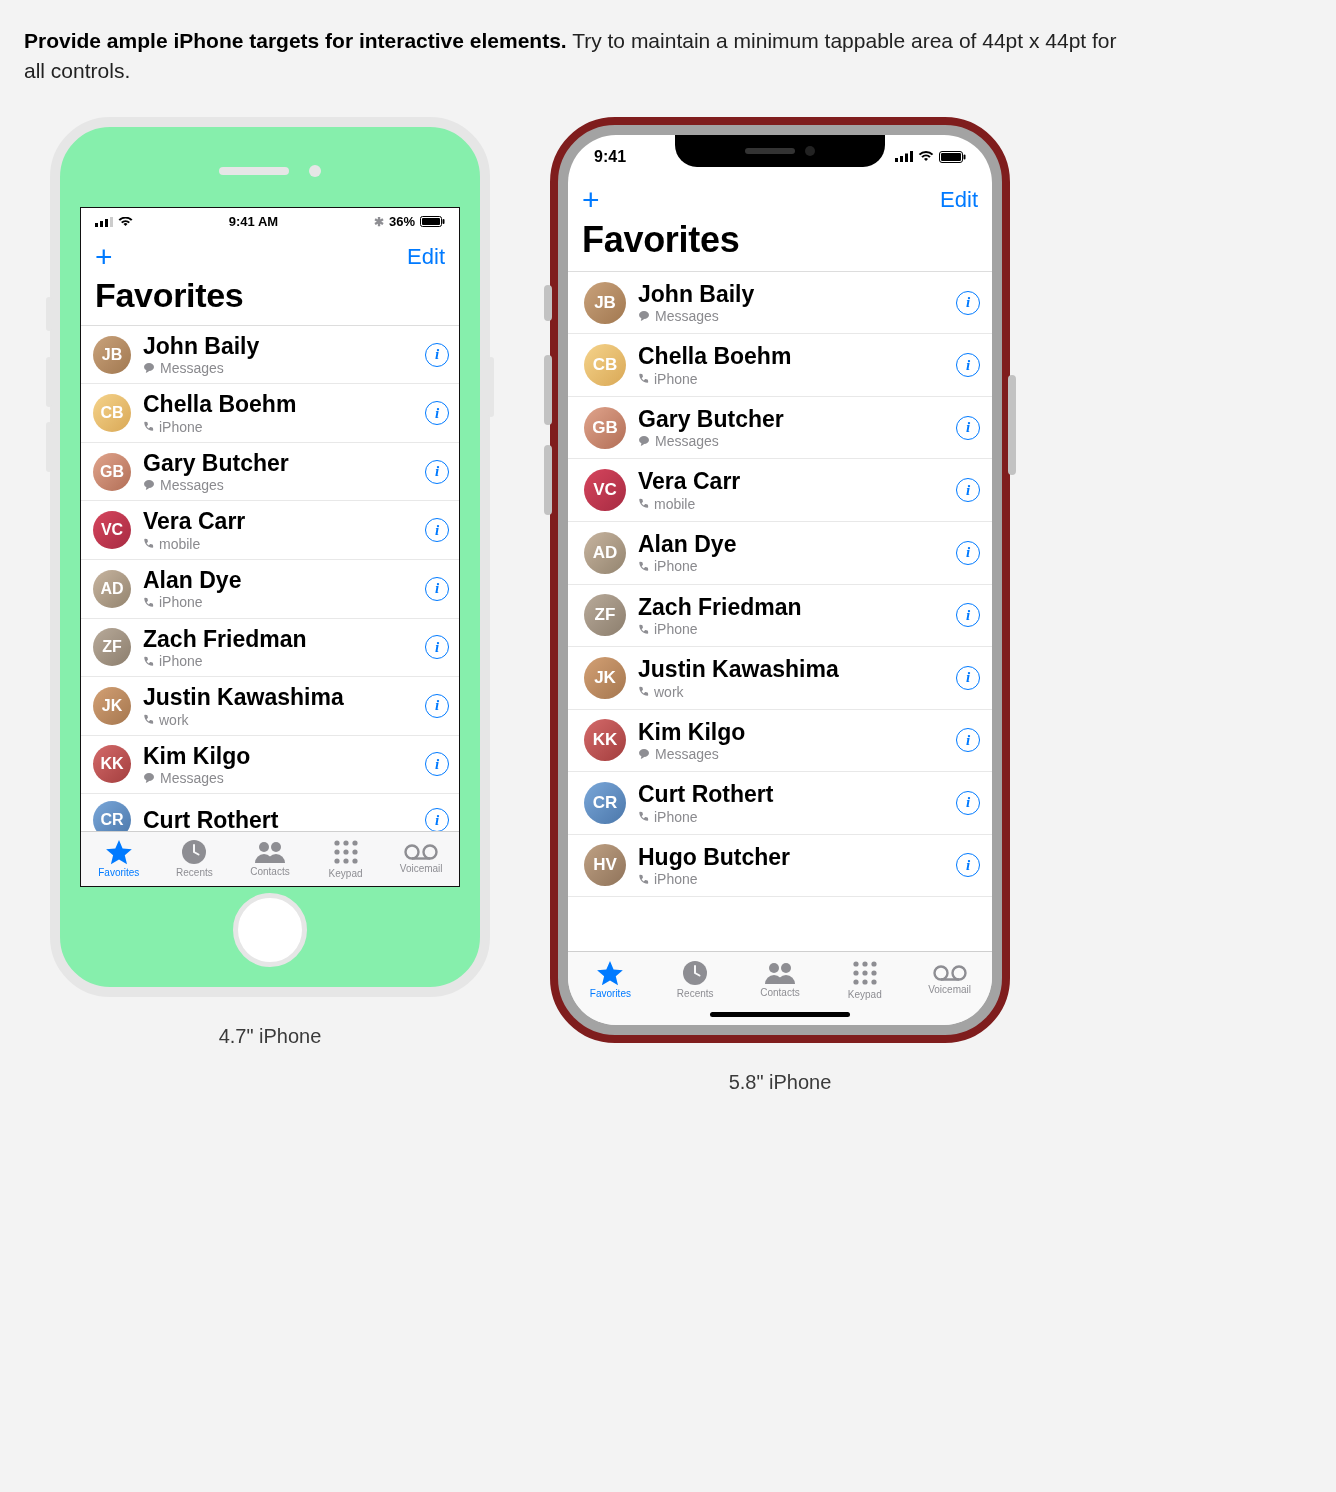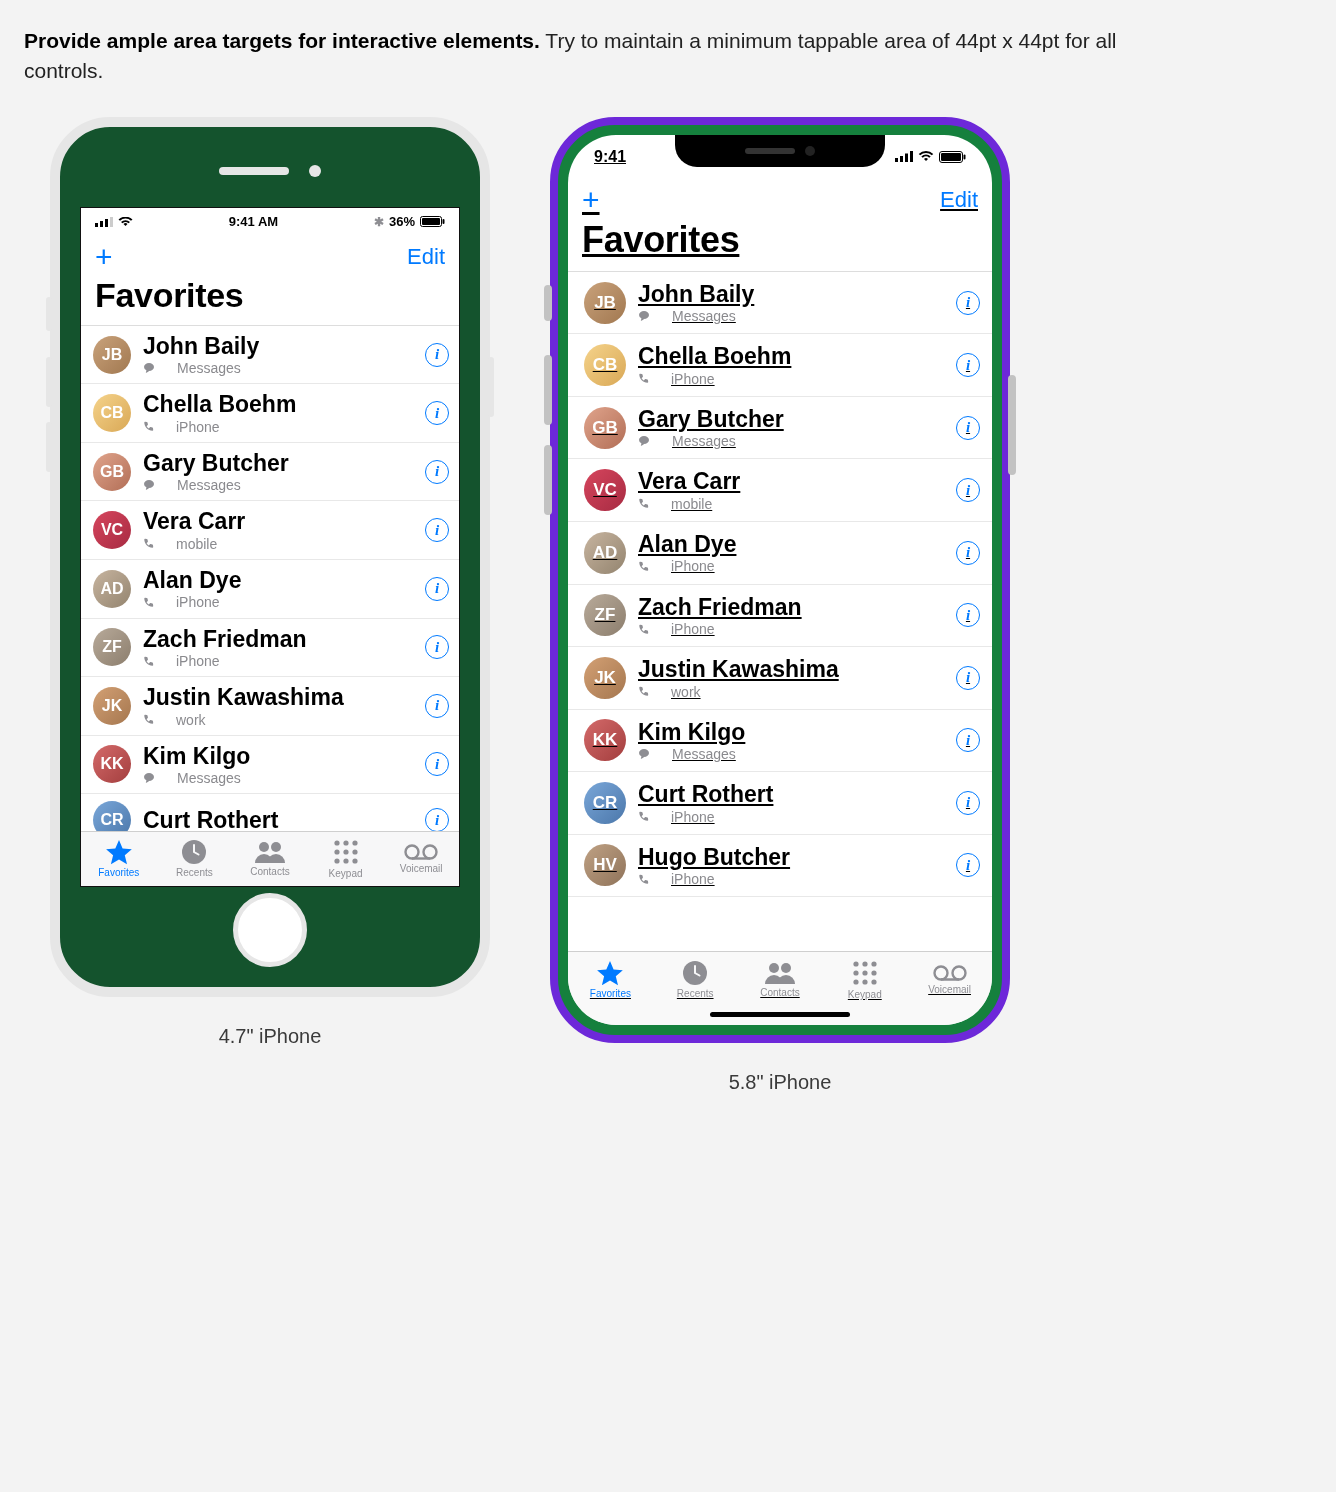--- a/index.html
+++ b/index.html
@@ -14,21 +14,21 @@
   .intro .bold { font-weight: 700; color: #000; }
 
   .stage { display: flex; gap: 60px; align-items: flex-start; justify-content: flex-start; padding-left: 30px; }
   .col { display:flex; flex-direction:column; align-items:center; }
   .caption { margin-top: 28px; font-size: 20px; color: #3a3a3a; }
 
   
   .phoneA {
     width: 440px;
     border-radius: 60px;
-    background: #14532d;
+    background: #86efac;
     border: 10px solid #e6e6e6;
     position: relative;
     padding: 80px 20px 100px 20px;
     box-sizing: border-box;
   }
   .phoneA .side-btn { position:absolute; background:#e6e6e6; border-radius:4px; }
   .phoneA .side-l1 { left:-14px; top:170px; width:6px; height:34px; }
   .phoneA .side-l2 { left:-14px; top:230px; width:6px; height:50px; }
   .phoneA .side-l3 { left:-14px; top:295px; width:6px; height:50px; }
   .phoneA .side-r  { right:-14px; top:230px; width:6px; height:60px; }
@@ -38,24 +38,23 @@
   .phoneA .homebtn { position:absolute; bottom:20px; left:50%; transform:translateX(-50%);
                      width:64px; height:64px; border:5px solid #e6e6e6; border-radius:50%; background:#fff; }
   .phoneA .screen  { border:1px solid #111; background:#fff; height:678px; position:relative; overflow:hidden; display:flex; flex-direction:column; }
 
   
   .phoneB {
     width: 460px;
     border-radius: 65px;
     padding: 10px;
     box-sizing: border-box;
-    background:#15803d;
-    border: 8px solid #6d28d9;
+    background:#a3a3a3;
+    border: 8px solid #7f1d1d;
     position: relative;
-    text-decoration: underline;
   }
   .phoneB .side-btn { position:absolute; background:#c2c2c2; border-radius:4px; }
   .phoneB .side-l1 { left:-14px; top:160px; width:8px; height:36px; }
   .phoneB .side-l2 { left:-14px; top:230px; width:8px; height:70px; }
   .phoneB .side-l3 { left:-14px; top:320px; width:8px; height:70px; }
   .phoneB .side-r  { right:-14px; top:250px; width:8px; height:100px; }
   .phoneB .screen  { background:#fff; border-radius:48px; height:890px; position:relative; overflow:hidden; display:flex; flex-direction:column; }
   .phoneB .notch   { position:absolute; top:0; left:50%; transform:translateX(-50%);
                      width:210px; height:32px; background:#000; border-bottom-left-radius:22px; border-bottom-right-radius:22px;
                      display:flex; align-items:center; justify-content:center; gap:10px; z-index:10; }
@@ -78,21 +77,21 @@
   .phoneB .title { font-size:36px; }
 
   .list { flex:1; border-top:1px solid #ddd; overflow:hidden; }
   .row  { display:flex; align-items:center; padding:7px 10px 7px 12px; border-bottom:1px solid #e8e8e8; background:#fff; }
   .phoneB .row { padding:9px 12px 9px 16px; }
   .avatar { width:38px; height:38px; border-radius:50%; margin-right:12px; flex:none;
             display:flex; align-items:center; justify-content:center; color:#fff; font-weight:600; font-size:16px;text-align:right; }
   .phoneB .avatar { width:42px; height:42px; font-size:17px; }
   .rowtxt { flex:1; min-width:0; }
   .name   { font-size:23px; font-weight:600; color:#000; line-height:1.15; }
-  .sub    { font-size:14px; color:#8a8a8e; display:flex; align-items:center; gap:22px; line-height:1.15; margin-top:1px; }
+  .sub    { font-size:14px; color:#8a8a8e; display:flex; align-items:center; gap:5px; line-height:1.15; margin-top:1px; }
   .sub svg { display:block; }
   .info   { width:22px; height:22px; border:1.6px solid #007aff; border-radius:50%; color:#007aff;
             display:flex; align-items:center; justify-content:center; font-family:Georgia, "Times New Roman", serif;
             font-style:italic; font-size:15px; font-weight:600; flex:none; }
 
   .tabbar { height:54px; border-top:1px solid #cfcfcf; display:flex; background:#f7f7f8; }
   .phoneB .tabbar { height:74px; padding-bottom:18px; box-sizing:border-box; background:#f7f7f8cc; }
   .tab   { flex:1; display:flex; flex-direction:column; align-items:center; justify-content:center; gap:2px;
            color:#8e8e93; font-size:10px; }
   .tab.active { color:#007aff; }
@@ -102,21 +101,21 @@
   .av-0{background:linear-gradient(135deg,#c9a27b,#a17850);} .av-1{background:linear-gradient(135deg,#f5d38b,#d9a856);}
   .av-2{background:linear-gradient(135deg,#e0a48c,#b26e56);} .av-3{background:linear-gradient(135deg,#d6455d,#a72b42);}
   .av-4{background:linear-gradient(135deg,#c7b49f,#93846f);} .av-5{background:linear-gradient(135deg,#b8aa9a,#8c7e6d);}
   .av-6{background:linear-gradient(135deg,#d3a074,#a5774f);} .av-7{background:linear-gradient(135deg,#d46a6a,#a33e3e);}
   .av-8{background:linear-gradient(135deg,#7aa7d9,#4b77aa);} .av-9{background:linear-gradient(135deg,#bfa184,#8f735a);}
 </style>
 </head>
 <body>
 
 <div class="intro">
-  <span class="bold">Provide ample area targets for interactive elements.</span>
+  <span class="bold">Provide ample iPhone targets for interactive elements.</span>
   <span> Try to maintain a minimum tappable area of 44pt x 44pt for all controls.</span>
 </div>
 
 <div class="stage">
 
   <div class="col">
   <div class="phoneA">
     <div class="side-btn side-l1"></div>
         <div class="side-btn side-l2"></div>
         <div class="side-btn side-l3"></div>

